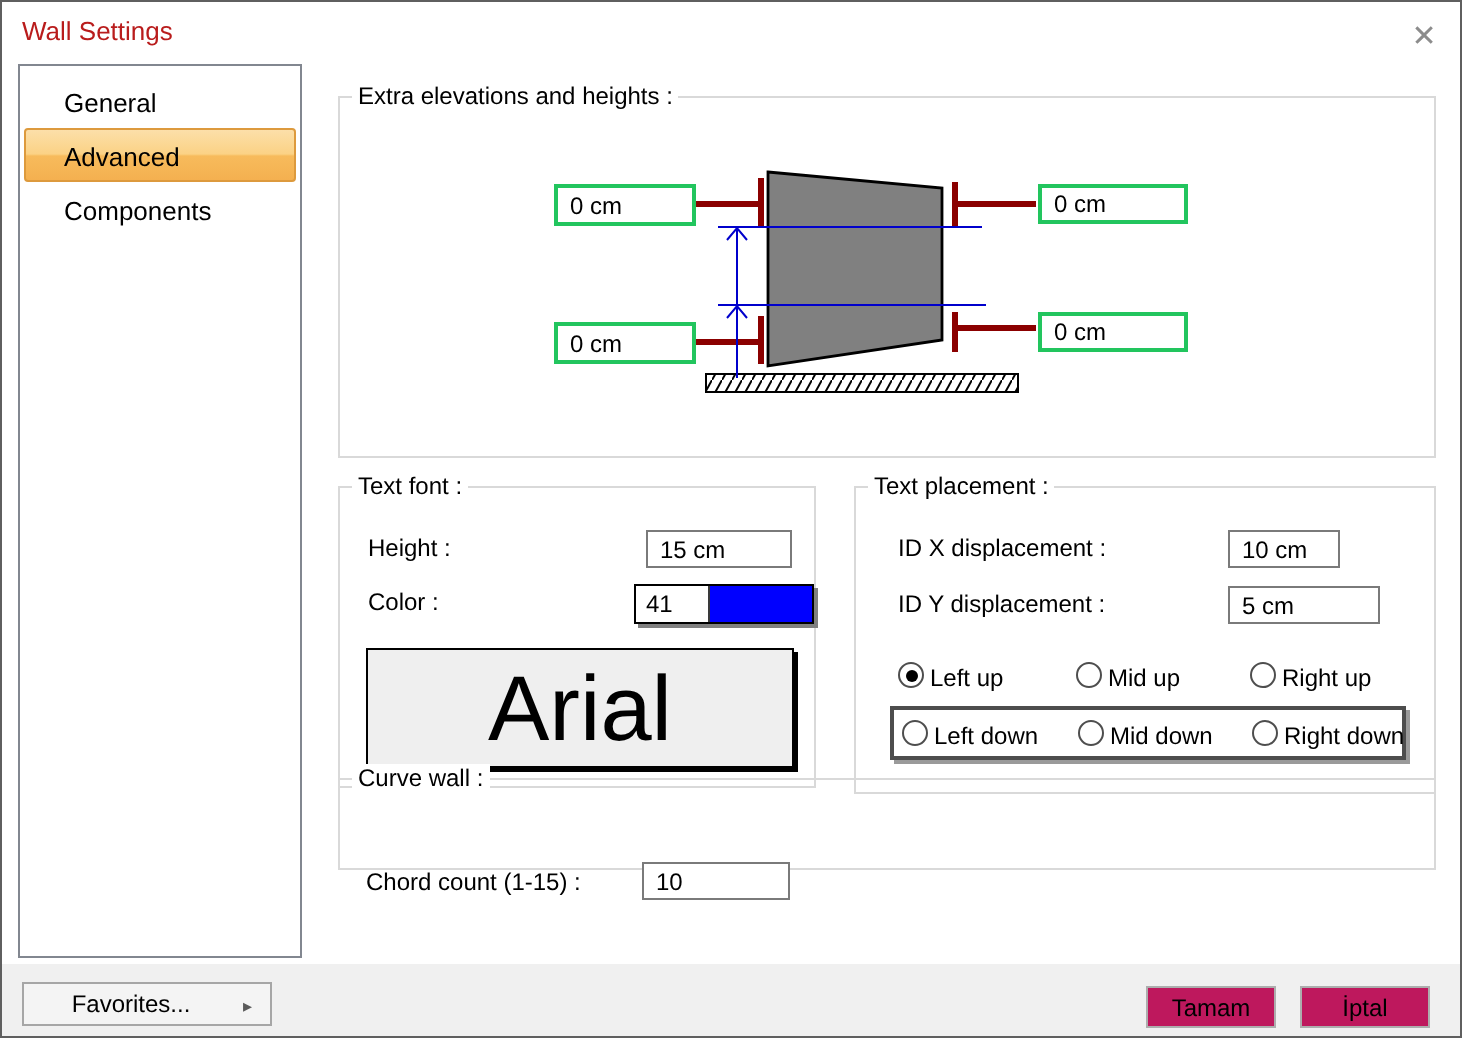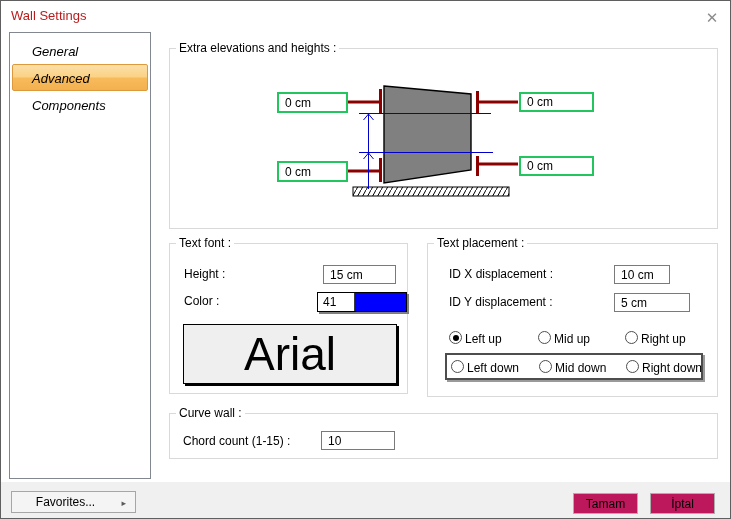--- a/index.html
+++ b/index.html
@@ -10,21 +10,21 @@
   }
   
   .titlebar{position:absolute;left:0;top:0;width:100%;height:30px;background:#fff;}
   .title{position:absolute;left:10px;top:7px;font-size:13px;color:#b91c1c;}
   .close-btn{position:absolute;left:697px;top:4px;width:28px;height:25px;display:flex;
     align-items:center;justify-content:center;color:#8c8c8c;font-size:15px;cursor:default;}
   
   .sidebar{position:absolute;left:8px;top:31px;width:142px;height:447px;box-sizing:border-box;
     border:1px solid #828790;background:#fff;padding-top:4px;}
   .side-item{position:relative;height:27px;line-height:27px;padding-left:19px;font-size:13px;
-    margin:0 2px;box-sizing:border-box;border:1px solid transparent;border-radius:2px;font-style:italic;}
+    margin:0 2px;box-sizing:border-box;border:1px solid transparent;border-radius:2px;}
   .side-item.selected{
     border:1px solid #dd9a3d;
     background:linear-gradient(to bottom,#fcdfa9 0%,#fbd285 48%,#f7bb5c 52%,#f4b050 100%);
   }
   
   .gb{position:absolute;box-sizing:border-box;border:1px solid #d9d9d9;}
   .gb-legend{position:absolute;top:-8px;left:6px;background:#fff;padding:0 3px;font-size:12px;white-space:nowrap;}
   .lbl{position:absolute;font-size:12px;white-space:nowrap;}
   .inp{position:absolute;box-sizing:border-box;border:1px solid #7a7a7a;background:#fff;
     font-family:"Liberation Sans",sans-serif;font-size:12px;padding:0 2px 0 6px;outline:none;}
@@ -153,21 +153,21 @@
   <span class="radio-lbl" style="left:640px;top:331px;">Right up</span>
 
   <div class="down-row-frame"></div>
   <span class="radio" style="left:450px;top:359px;"></span>
   <span class="radio-lbl" style="left:466px;top:360px;">Left down</span>
   <span class="radio" style="left:538px;top:359px;"></span>
   <span class="radio-lbl" style="left:554px;top:360px;">Mid down</span>
   <span class="radio" style="left:625px;top:359px;"></span>
   <span class="radio-lbl" style="left:641px;top:360px;">Right down</span>
 
-  <div class="gb" style="left:168px;top:412px;width:549px;height:46px;">
+  <div class="gb" style="left:168px;top:388px;width:549px;height:46px;">
     <span class="gb-legend">Curve wall :</span>
   </div>
   <span class="lbl" style="left:182px;top:433px;">Chord count (1-15) :</span>
   <input class="inp" style="left: 320px; top: 430px; width: 74px; height: 19px;" value="10">
 
   <div class="footer">
     <div class="btn fav-btn">
       <span>Favorites...</span>
       <span class="fav-arrow">▸</span>
     </div>

